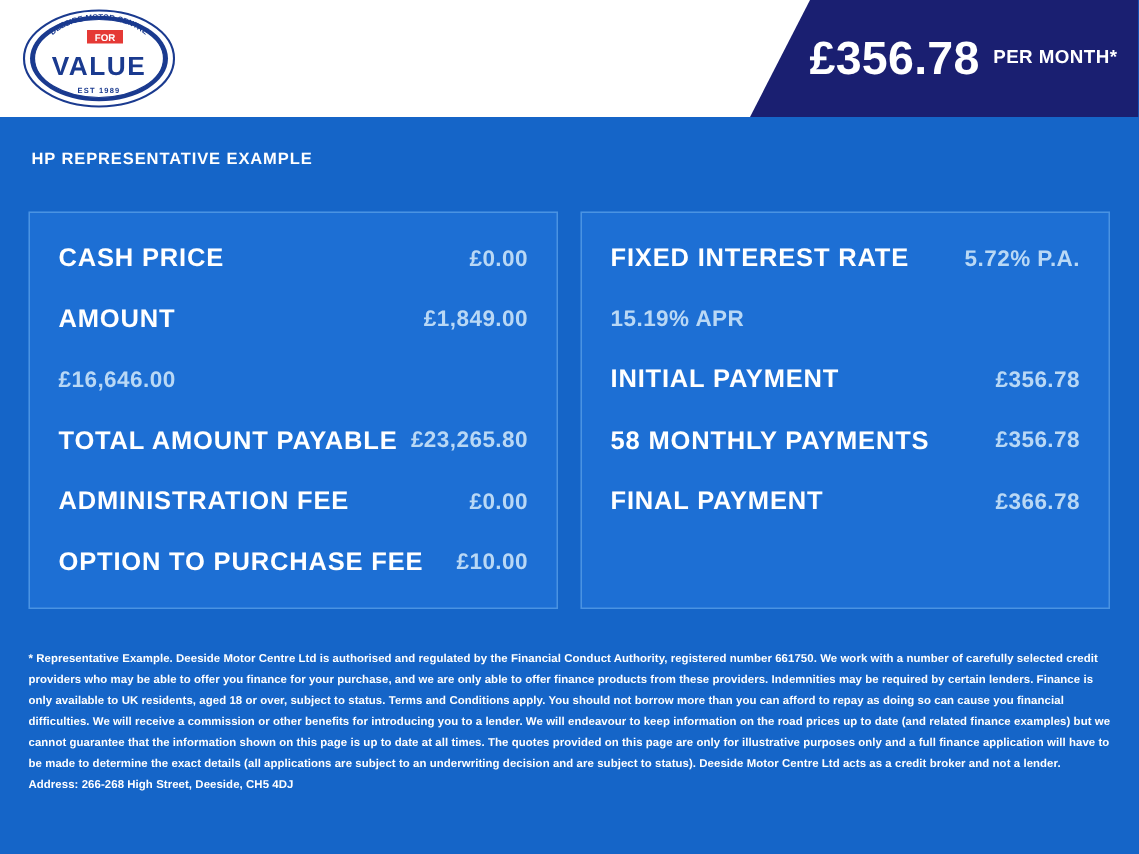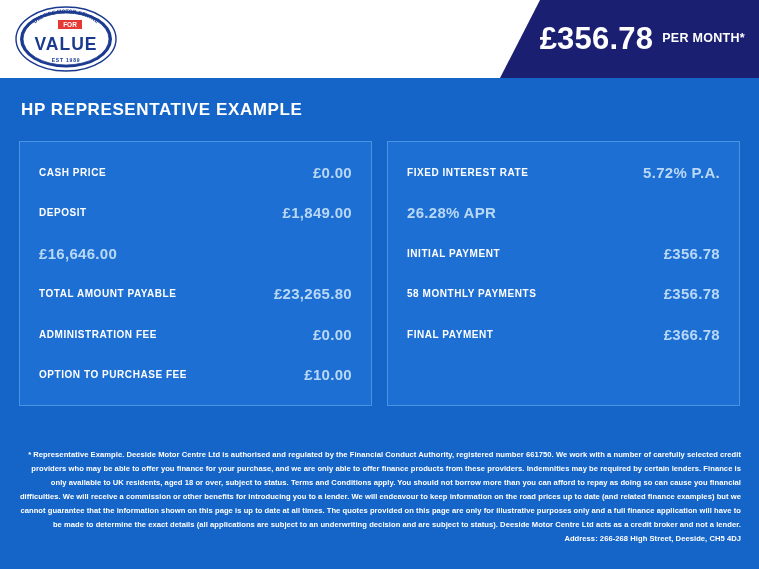--- a/index.html
+++ b/index.html
@@ -56,21 +56,21 @@
     letter-spacing: 0.3px;
     padding-bottom: 2px;
     text-align: right;
   }
 
   
   .section-title {
     position: absolute;
     left: 21px; top: 100px;
     color: #ffffff;
-    font-size: 17px;
+    font-size: 11px;
     font-weight: bold;
     letter-spacing: 0.6px;
   }
 
   
   .panels {
     position: absolute;
     left: 19px; top: 141px;
     width: 721px;
     display: flex;
@@ -84,42 +84,42 @@
   }
   .row {
     display: flex;
     justify-content: space-between;
     align-items: center;
     padding: 0 19px;
     height: 40.5px;
   }
   .row-label {
     color: #ffffff;
-    font-size: 10px;
+    font-size: 17px;
     font-weight: bold;
     letter-spacing: 0.55px;
   }
   .row-value {
     color: #b9d8f5;
     font-size: 15px;
     font-weight: bold;
     letter-spacing: 0.3px;
   }
 
   
   .disclaimer {
     position: absolute;
-    left: 19px; top: 448px;
+    left: 19px; top: 432px;
     width: 722px;
     color: #ffffff;
     font-size: 7.6px;
     font-weight: bold;
     line-height: 1.85;
     letter-spacing: 0.05px;
-    text-align: right;
+    text-align: left;
   }
 </style>
 </head>
 <body>
 
 <div class="page">
 
   <div class="header">
     <div class="header-white"></div>
 
@@ -146,21 +146,21 @@
   <div class="section-title">HP REPRESENTATIVE EXAMPLE</div>
 
   <div class="panels">
 
     <div class="panel">
       <div class="row">
         <span class="row-label">CASH PRICE</span>
         <span class="row-value">£0.00</span>
       </div>
       <div class="row">
-        <span class="row-label">DEPOSIT</span>
+        <span class="row-label">AMOUNT</span>
         <span class="row-value">£1,849.00</span>
       </div>
       <div class="row">
         <span class="row-value">£16,646.00</span>
       </div>
       <div class="row">
         <span class="row-label">TOTAL AMOUNT PAYABLE</span>
         <span class="row-value">£23,265.80</span>
       </div>
       <div class="row">
@@ -172,21 +172,21 @@
         <span class="row-value">£10.00</span>
       </div>
     </div>
 
     <div class="panel">
       <div class="row">
         <span class="row-label">FIXED INTEREST RATE</span>
         <span class="row-value">5.72% P.A.</span>
       </div>
       <div class="row">
-        <span class="row-value">26.28% APR</span>
+        <span class="row-value">15.19% APR</span>
       </div>
       <div class="row">
         <span class="row-label">INITIAL PAYMENT</span>
         <span class="row-value">£356.78</span>
       </div>
       <div class="row">
         <span class="row-label">58 MONTHLY PAYMENTS</span>
         <span class="row-value">£356.78</span>
       </div>
       <div class="row">

